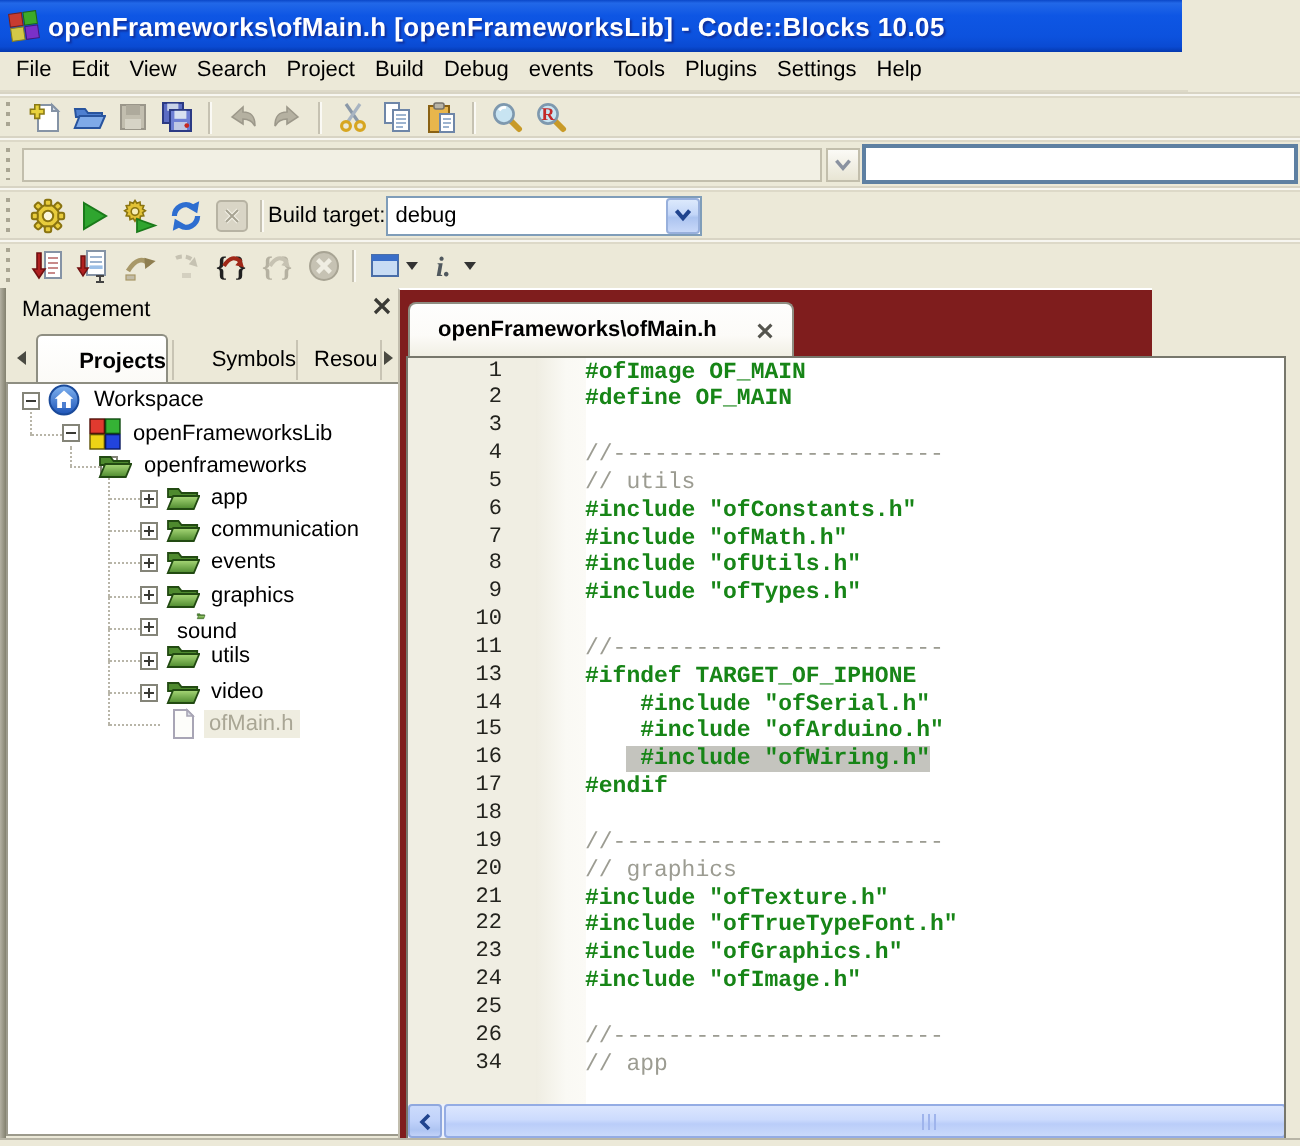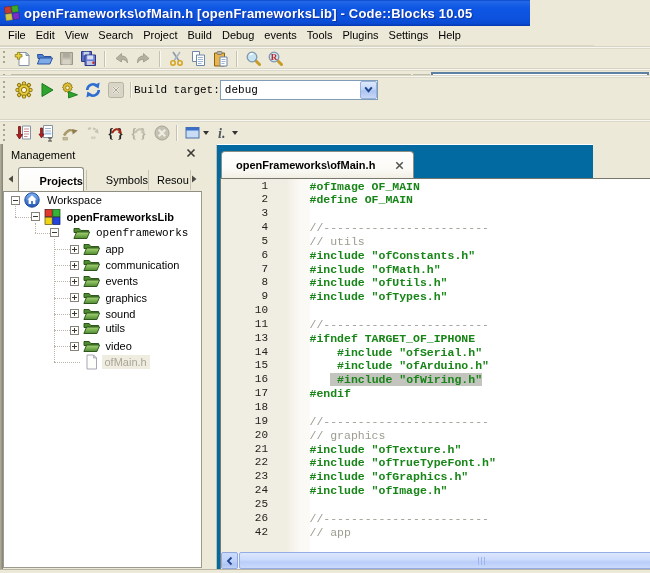--- a/index.html
+++ b/index.html
@@ -1,38 +1,38 @@
 <!DOCTYPE html>
 <html><head>
 <meta charset="utf-8">
 <style>
   * { margin:0; padding:0; box-sizing:border-box; }
   html,body { width:650px; height:573px; overflow:hidden; }
   body { font-family:"Liberation Sans", sans-serif; font-size:11px; color:#000; background:#ECE9D8; position:relative; }
   #app { position:absolute; left:0; top:0; width:650px; height:573px; background:#ECE9D8; overflow:hidden; }
 
   
-  .titlebar { position:absolute; left:0; top:0; width:530px; height:26px;
+  .titlebar { position:absolute; left:0; top:0; width:591px; height:26px;
     background:linear-gradient(180deg,#0B47C8 0%,#2268E8 6%,#0E56E4 30%,#0C52DE 70%,#0A4ad2 90%,#0538AE 100%);
     display:flex; align-items:center; }
   .titlebar .app-icon { width:16px; height:16px; margin-left:4px; margin-right:4px; flex:none; }
   .titlebar .title-text { color:#fff; font-weight:bold; font-size:13px; letter-spacing:0.2px;
     text-shadow:1px 1px 1px #10309C; white-space:nowrap; }
 
   
   .menubar { position:absolute; left:0; top:26px; width:594px; height:20px; background:#ECE9D8;
     display:flex; align-items:center; padding-left:3px; border-bottom:1px solid #DDD9C8;}
   .menu-item { padding:3px 5px 4px 5px; white-space:nowrap; }
 
   
   .tbrow { position:absolute; left:0; width:650px; background:#ECE9D8; display:flex; align-items:center;
     border-top:1px solid #F7F6F0; box-shadow:0 1px 0 #DDD9C8 inset, 0 -1px 0 #D8D4C4; }
   .tbrow1 { top:47px; height:22px; }
   .tbrow2 { top:69px; height:25px; }
-  .tbrow3 { top:76px; height:26px;font-family:Liberation Mono, monospace; }
+  .tbrow3 { top:94px; height:26px; }
   .tbrow4 { top:120px; height:24px; }
   .tb-grip { width:8px; height:100%; flex:none; position:relative; }
   .tb-grip:before { content:""; position:absolute; left:3px; top:15%; bottom:15%; width:2px;
     background-image:repeating-linear-gradient(180deg,#A9A593 0 2px,transparent 2px 5px); }
   .tb-btn { width:22px; height:22px; flex:none; display:flex; align-items:center; justify-content:center; }
   .tb-btn svg { width:17px; height:17px; }
   .tb-btn.dd { width:26px !important; margin-left:3px; }
   .tb-btn .ddarrow { width:0; height:0; border-left:3px solid transparent; border-right:3px solid transparent;
     border-top:4px solid #333; margin-left:1px; }
   .tb-sep { width:11px; height:20px; flex:none; position:relative; }
@@ -76,33 +76,33 @@
   .mtab.active { background:linear-gradient(180deg,#FFFFFF,#FBFAF6); border:1px solid #8E8E82; border-bottom:none;
     border-radius:3px 3px 0 0; font-weight:bold; top:1px; height:26px; }
   .mtab.t1 { left:15px; width:66px; }
   .mtab.t2 { left:83px; width:63px; border-left:1px solid #C8C4B4; border-right:1px solid #C8C4B4; height:20px; top:4px;}
   .mtab.t3 { left:146px; width:42px; border-right:1px solid #C8C4B4; height:20px; top:4px; justify-content:flex-start; padding-left:8px;}
   .tree-box { position:absolute; left:0px; top:47px; width:199px; height:377px; background:#fff;
     border:1px solid #9C9A8C; border-top:1px solid #8E8E82; overflow:hidden; }
   .tree { position:absolute; left:0; top:0; width:100%; height:100%; }
   .trow { position:absolute; height:16px; display:flex; align-items:center; }
   .trow .lbl { margin-left:6px; white-space:nowrap; }
-  .trow .lbl.b { font-weight:bold; }
+  .trow .lbl.b { font-weight:normal; }
   .trow .lbl.grayed { color:#A9A695; background:#EFEDE0; padding:1px 3px; margin-left:2px; }
   .texp { position:absolute; width:9px; height:9px; background:#fff; border:1px solid #848478; }
   .texp:before { content:""; position:absolute; left:1px; right:1px; top:3px; height:1px; background:#3A3A35; }
   .texp.plus:after { content:""; position:absolute; top:1px; bottom:1px; left:3px; width:1px; background:#3A3A35; }
   .tdot-h { position:absolute; height:0; border-top:1px dotted #B8B5A8; }
   .tdot-v { position:absolute; width:0; border-left:1px dotted #B8B5A8; }
 
   
   .splitter { position:absolute; left:202px; top:144px; width:8px; height:429px; background:#ECE9D8; }
 
   
-  .notebook { position:absolute; left:216px; top:144px; width:377px; height:429px; background:#0369a1; border-top:1px solid #FFFFFF; border-left:1px solid #C2BEAE; }
+  .notebook { position:absolute; left:199px; top:144px; width:377px; height:429px; background:#7f1d1d; border-top:1px solid #FFFFFF; border-left:1px solid #C2BEAE; }
   .ed-tab { position:absolute; left:4px; top:6px; width:193px; height:27px;
     background:linear-gradient(180deg,#FEFEFD 0%,#FCFBF8 60%,#F1EFE4 100%);
     border:1px solid #8E8E82; border-bottom:none; border-radius:4px 4px 0 0;
     display:flex; align-items:center; }
   .ed-tab .tlabel { font-weight:bold; margin-left:14px; white-space:nowrap; }
   .ed-tab .tclose { margin-left:auto; margin-right:8px; width:11px; height:11px; }
   .editor { position:absolute; left:3px; top:33px; width:440px; height:393px; border:1px solid #77776C; background:#fff; overflow:hidden; }
   .ed-margin-num { position:absolute; left:0; top:0; width:64px; height:100%; background:#F0EEE3; }
   .ed-margin-fold { position:absolute; left:64px; top:0; width:25px; height:100%; background:linear-gradient(90deg,#EFEDE2,#FAF9F4 60%,#FBFAF6); }
   .ed-code { position:absolute; left:0; top:0.5px; width:100%; height:374px; overflow:hidden;
@@ -603,21 +603,21 @@
           <div class="tdot-h" style="left: 11px; top: 24.6px; width: 15.5px;"></div>
           <div class="texp" style="left: 26.5px; top: 20.1px;"></div>
           <div class="trow" style="left: 39.5px; top: 16.6px;">
             <svg class="ticon-svg" width="17" height="16">
               <use href="#i-project"></use>
             </svg>
             <span class="lbl b">openFrameworksLib</span>
           </div>
           <div class="tdot-h" style="left: 30.5px; top: 40.8px; width: 15.5px;"></div>
           <div class="texp" style="left: 46px; top: 36.3px;"></div>
-          <div class="trow" style="left: 69px; top: 32.8px; font-family: Liberation Mono, monospace;">
+          <div class="trow" style="left: 45px; top: 32.8px;">
             <svg class="ticon-svg" width="17" height="16">
               <use href="#i-folder"></use>
             </svg>
             <span class="lbl">openframeworks</span>
           </div>
           <div class="tdot-h" style="left: 50px; top: 57px; width: 15.5px;"></div>
           <div class="texp plus" style="left: 65.5px; top: 52.5px;"></div>
           <div class="trow" style="left: 78.5px; top: 49px;">
             <svg class="ticon-svg" width="17" height="16">
               <use href="#i-folder"></use>
@@ -643,21 +643,21 @@
           <div class="tdot-h" style="left: 50px; top: 105.6px; width: 15.5px;"></div>
           <div class="texp plus" style="left: 65.5px; top: 101.1px;"></div>
           <div class="trow" style="left: 78.5px; top: 97.6px;">
             <svg class="ticon-svg" width="17" height="16">
               <use href="#i-folder"></use>
             </svg>
             <span class="lbl">graphics</span>
           </div>
           <div class="tdot-h" style="left: 50px; top: 121.8px; width: 15.5px;"></div>
           <div class="texp plus" style="left: 65.5px; top: 117.3px;"></div>
-          <div class="trow" style="left: 78.5px; top: 113.8px;">
+          <div class="trow" style="left: 78.5px; top: 113.8px; flex-direction: column;">
             <svg class="ticon-svg" width="17" height="16">
               <use href="#i-folder"></use>
             </svg>
             <span class="lbl">sound</span>
           </div>
           <div class="tdot-h" style="left: 50px; top: 138px; width: 15.5px;"></div>
           <div class="texp plus" style="left: 65.5px; top: 133.5px;"></div>
           <div class="trow" style="left: 78.5px; top: 128px;">
             <svg class="ticon-svg" width="17" height="16">
               <use href="#i-folder"></use>
@@ -717,21 +717,21 @@
           <div class="cl"><span class="ln">17</span><span class="code"><span class="pre">#endif</span></span></div>
           <div class="cl"><span class="ln">18</span><span class="code"></span></div>
           <div class="cl"><span class="ln">19</span><span class="code"><span class="com">//------------------------</span></span></div>
           <div class="cl"><span class="ln">20</span><span class="code"><span class="com">// graphics</span></span></div>
           <div class="cl"><span class="ln">21</span><span class="code"><span class="pre">#include "ofTexture.h"</span></span></div>
           <div class="cl"><span class="ln">22</span><span class="code"><span class="pre">#include "ofTrueTypeFont.h"</span></span></div>
           <div class="cl"><span class="ln">23</span><span class="code"><span class="pre">#include "ofGraphics.h"</span></span></div>
           <div class="cl"><span class="ln">24</span><span class="code"><span class="pre">#include "ofImage.h"</span></span></div>
           <div class="cl"><span class="ln">25</span><span class="code"></span></div>
           <div class="cl"><span class="ln">26</span><span class="code"><span class="com">//------------------------</span></span></div>
-          <div class="cl"><span class="ln">42</span><span class="code"><span class="com">// app</span></span></div>
+          <div class="cl"><span class="ln">34</span><span class="code"><span class="com">// app</span></span></div>
         </div>
       <div class="ed-hscroll">
         <span class="hs-btn">
           <svg width="10" height="10">
               <use href="#i-arrow-left-blue"></use>
             </svg>
         </span>
         <span class="hs-thumb">
             <span class="hs-grip"></span>
           </span>

